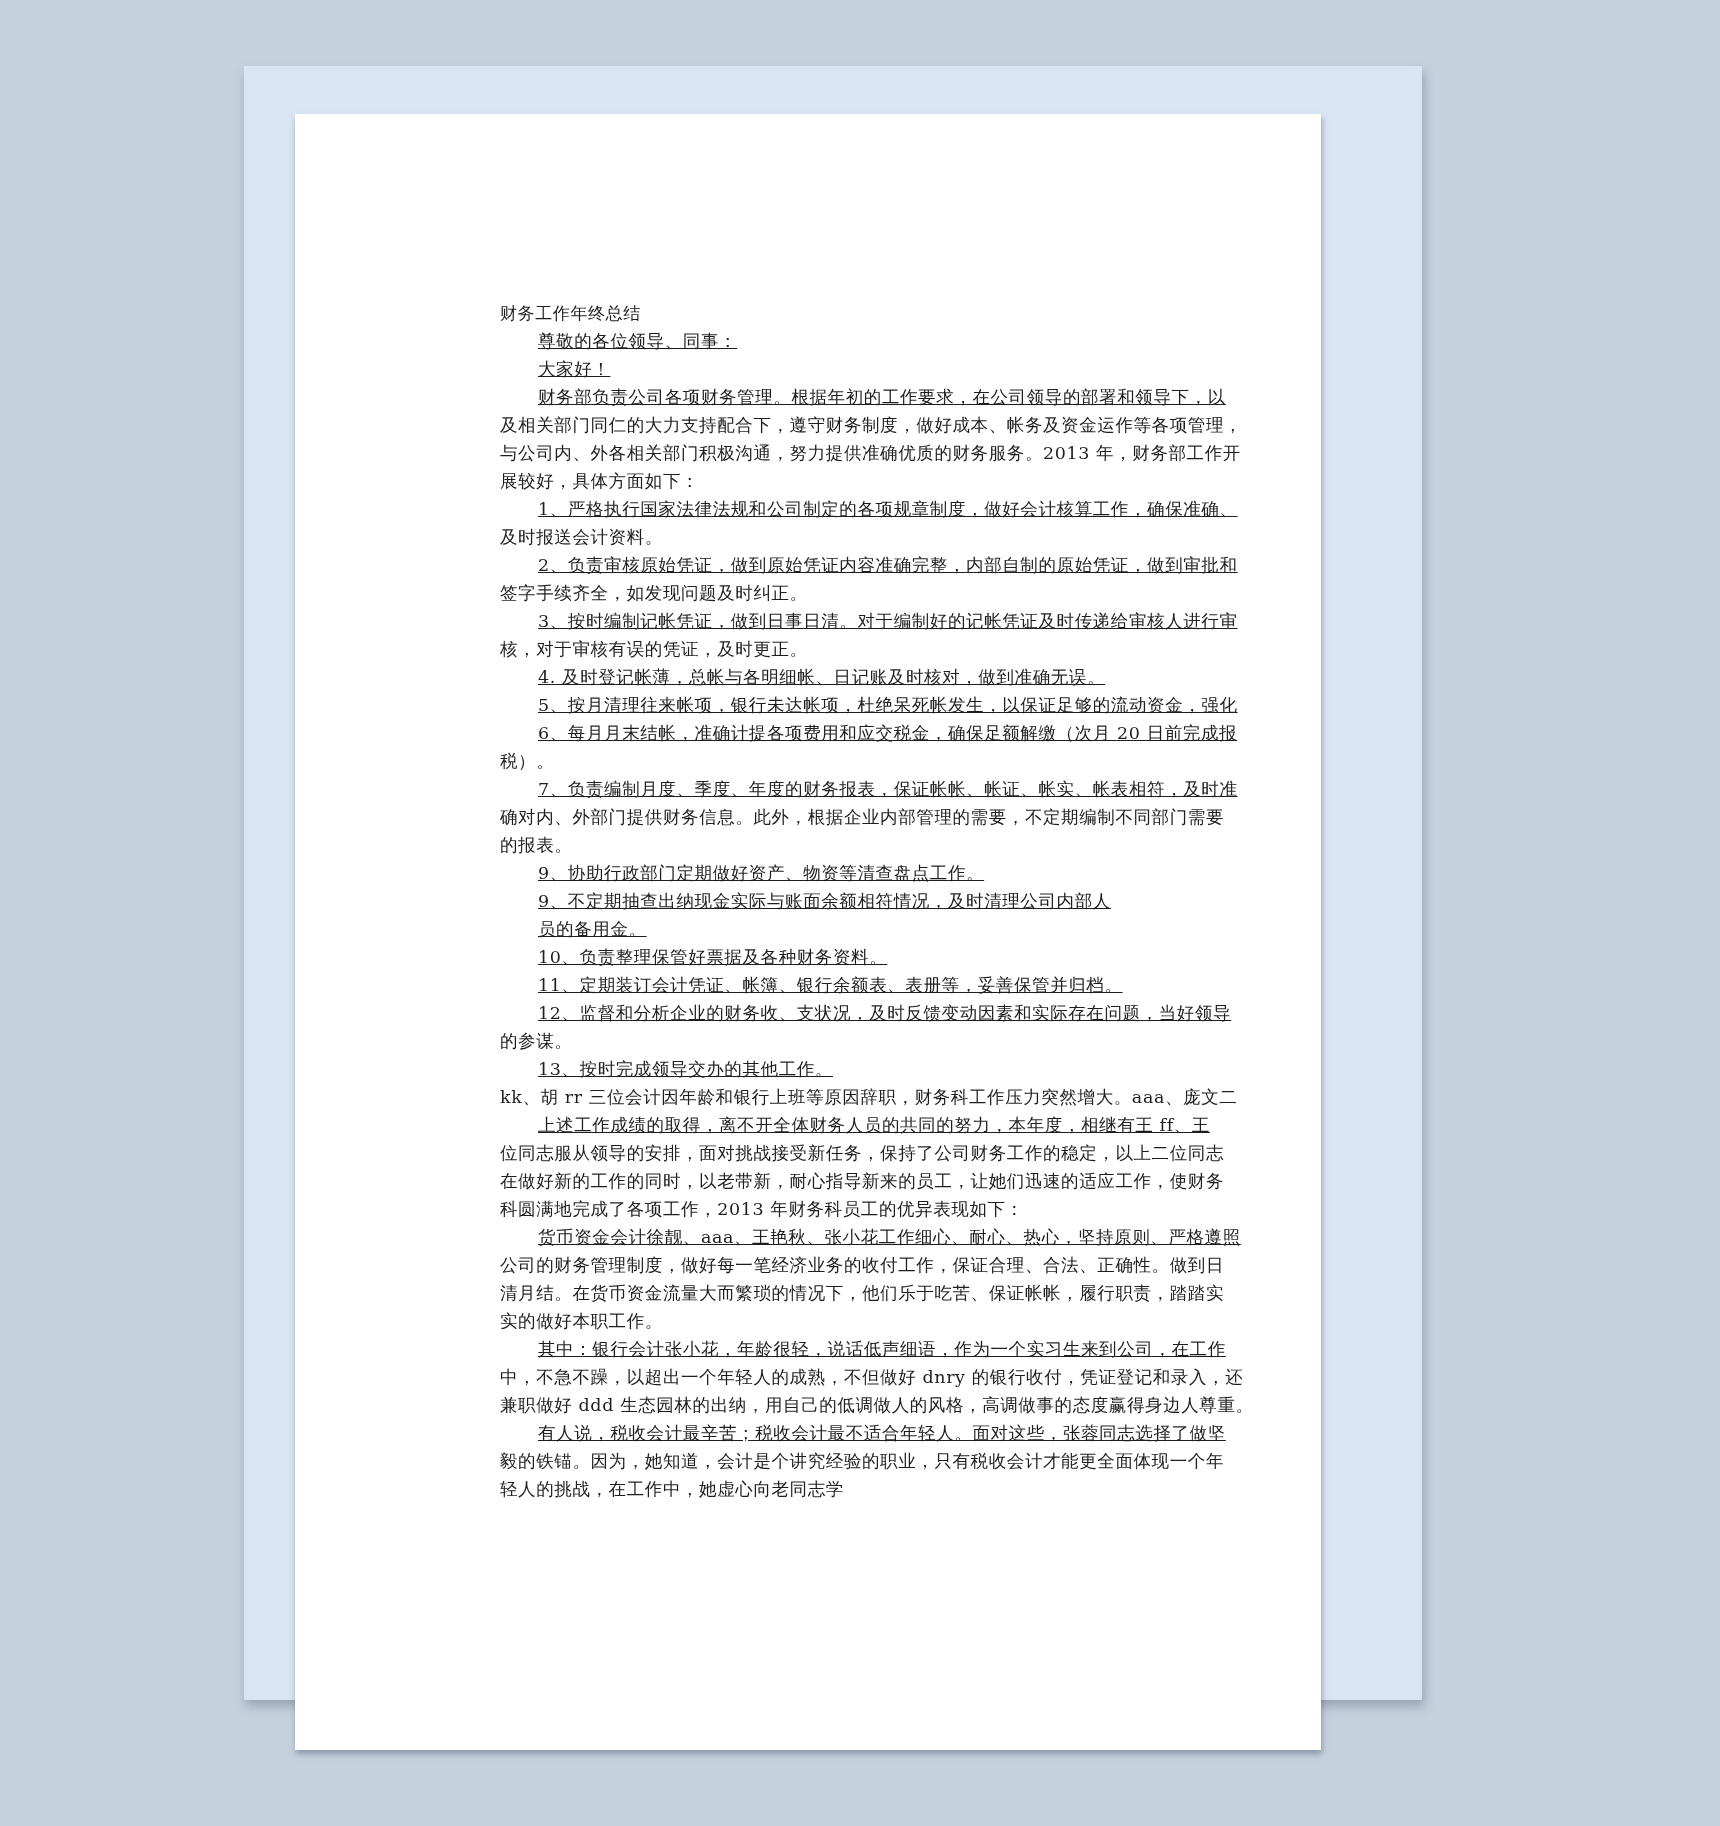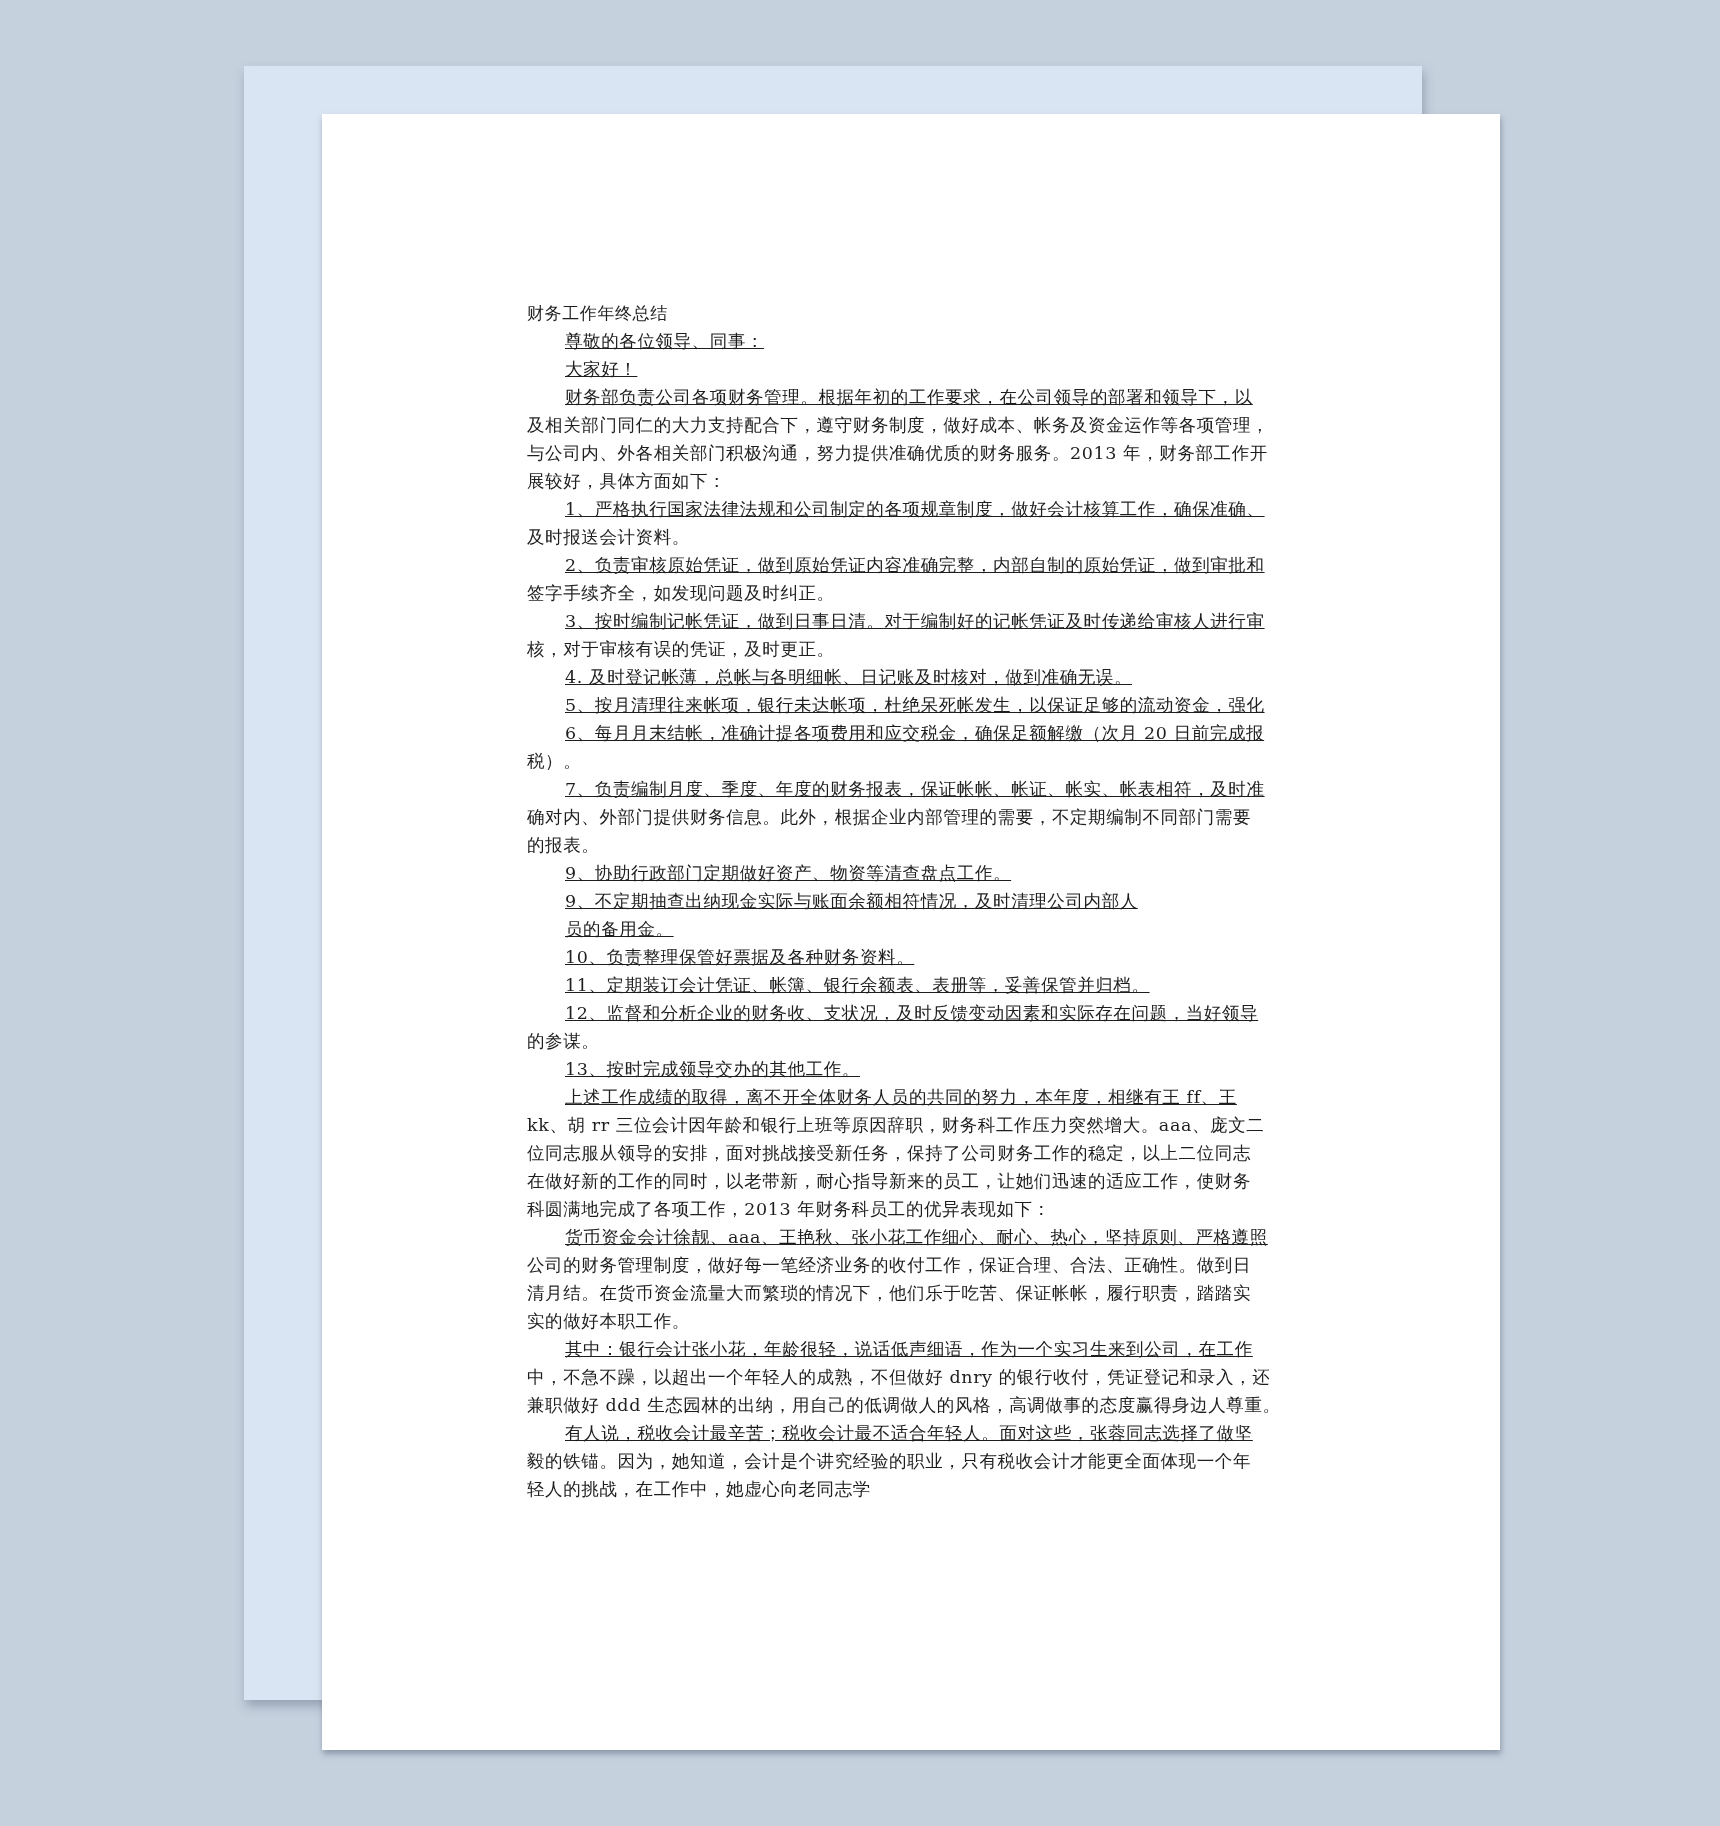--- a/index.html
+++ b/index.html
@@ -20,25 +20,24 @@
       top: 66px;
       width: 1178px;
       height: 1634px;
       background: #dae5f3;
       box-shadow: 2px 6px 10px rgba(90, 105, 125, 0.45);
     }
     .front-page {
       position: absolute;
       left: 295px;
       top: 114px;
-      width: 1178px;
+      width: 1026px;
       height: 1636px;
       background: #ffffff;
       box-shadow: 1px 4px 6px rgba(90, 105, 125, 0.55);
-      margin-left: 27px;
     }
     .doc-body {
       position: absolute;
       left: 205px;
       top: 185px;
       width: 770px;
       color: #1e1e1e;
       font-size: 17.5px;
       line-height: 28px;
       letter-spacing: 0.6px;
@@ -86,22 +85,22 @@
         <span class="line">确对内、外部门提供财务信息。此外，根据企业内部管理的需要，不定期编制不同部门需要</span>
         <span class="line">的报表。</span>
         <span class="line indent">9、协助行政部门定期做好资产、物资等清查盘点工作。</span>
         <span class="line indent">9、不定期抽查出纳现金实际与账面余额相符情况，及时清理公司内部人</span>
         <span class="line indent">员的备用金。</span>
         <span class="line indent">10、负责整理保管好票据及各种财务资料。</span>
         <span class="line indent">11、定期装订会计凭证、帐簿、银行余额表、表册等，妥善保管并归档。</span>
         <span class="line indent">12、监督和分析企业的财务收、支状况，及时反馈变动因素和实际存在问题，当好领导</span>
         <span class="line">的参谋。</span>
         <span class="line indent">13、按时完成领导交办的其他工作。</span>
+        <span class="line">kk、胡 rr 三位会计因年龄和银行上班等原因辞职，财务科工作压力突然增大。aaa、庞文二</span>
         <span class="line indent">上述工作成绩的取得，离不开全体财务人员的共同的努力，本年度，相继有王 ff、王</span>
-        <span class="line">kk、胡 rr 三位会计因年龄和银行上班等原因辞职，财务科工作压力突然增大。aaa、庞文二</span>
         <span class="line">位同志服从领导的安排，面对挑战接受新任务，保持了公司财务工作的稳定，以上二位同志</span>
         <span class="line">在做好新的工作的同时，以老带新，耐心指导新来的员工，让她们迅速的适应工作，使财务</span>
         <span class="line">科圆满地完成了各项工作，2013 年财务科员工的优异表现如下：</span>
         <span class="line indent">货币资金会计徐靓、aaa、王艳秋、张小花工作细心、耐心、热心，坚持原则、严格遵照</span>
         <span class="line">公司的财务管理制度，做好每一笔经济业务的收付工作，保证合理、合法、正确性。做到日</span>
         <span class="line">清月结。在货币资金流量大而繁琐的情况下，他们乐于吃苦、保证帐帐，履行职责，踏踏实</span>
         <span class="line">实的做好本职工作。</span>
         <span class="line indent">其中：银行会计张小花，年龄很轻，说话低声细语，作为一个实习生来到公司，在工作</span>
         <span class="line">中，不急不躁，以超出一个年轻人的成熟，不但做好 dnry 的银行收付，凭证登记和录入，还</span>
         <span class="line">兼职做好 ddd 生态园林的出纳，用自己的低调做人的风格，高调做事的态度赢得身边人尊重。</span>

